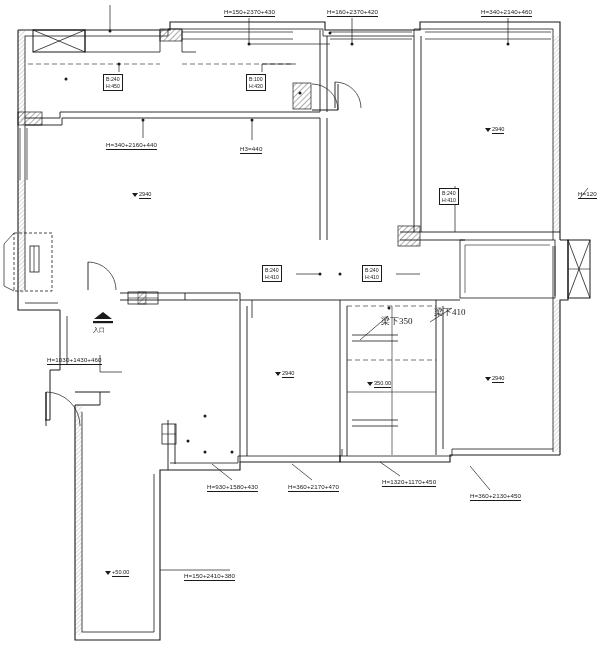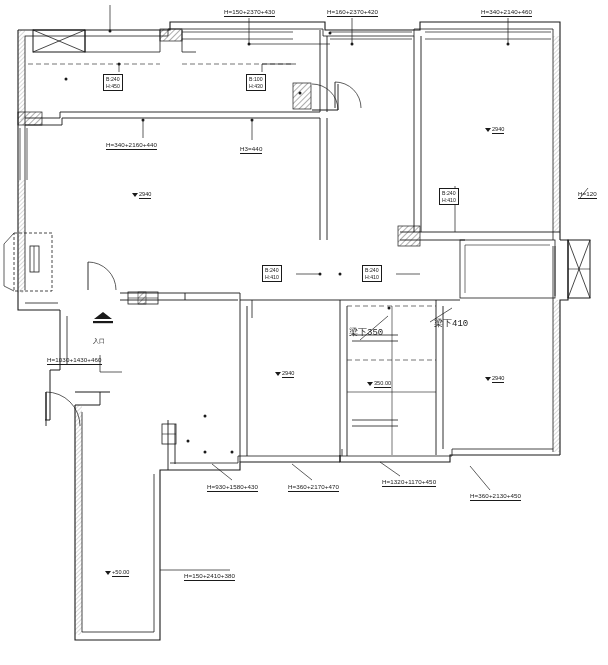--- a/index.html
+++ b/index.html
@@ -7,21 +7,21 @@
   #sheet{position:relative;width:608px;height:665px;background:#ffffff;overflow:hidden;}
   .lbl{position:absolute;font-size:6.2px;letter-spacing:.1px;color:#1a1a1a;white-space:nowrap;line-height:1;}
   .lbl.u{border-bottom:1px solid #1a1a1a;padding-bottom:1px;}
   .box{position:absolute;border:1px solid #1a1a1a;background:#fff;font-size:5.2px;line-height:1.25;
        color:#1a1a1a;padding:1px 2px;text-align:left;white-space:nowrap;}
   .elev{position:absolute;font-size:5.6px;color:#1a1a1a;white-space:nowrap;line-height:1;}
   .elev .tri{display:inline-block;width:0;height:0;border-left:3px solid transparent;
        border-right:3px solid transparent;border-top:4px solid #1a1a1a;vertical-align:-1px;margin-right:1px;}
   .elev .v{border-bottom:1px solid #1a1a1a;padding-bottom:1px;}
   .cn{position:absolute;font-size:9px;color:#1a1a1a;white-space:nowrap;line-height:1;
-      font-family:Liberation Mono, monospace;margin-top:12px;}
+      font-family:Liberation Serif, serif;}
   .cn.sm{font-size:6px;}
   svg{position:absolute;left:0;top:0;}
 </style>
 </head>
 <body>
 
 <div id="sheet">
 
   <svg width="608" height="665" viewBox="0 0 608 665">
     <defs>
@@ -268,21 +268,21 @@
   <div class="elev" style="left:485px;top:376px;">
     <span class="tri"></span><span class="v">2940</span>
   </div>
   <div class="elev" style="left:367px;top:381px;">
     <span class="tri"></span><span class="v">350.00</span>
   </div>
   <div class="elev" style="left:105px;top:570px;">
     <span class="tri"></span><span class="v">+50.00</span>
   </div>
 
-  <div class="cn" style="left:349px;top:317px;">梁下350</div>
+  <div class="cn" style="left:381px;top:317px;">梁下350</div>
   <div class="cn" style="left:434px;top:308px;">梁下410</div>
   <div class="cn sm" style="left:93px;top:327px;">入口</div>
 
   <svg width="26" height="16" style="left:90px;top:310px;">
     <path d="M13 2 L22 9 L4 9 Z" fill="#1a1a1a"></path>
     <rect x="3" y="11" width="20" height="2.2" fill="#1a1a1a"></rect>
   </svg>
 
 </div>
 

